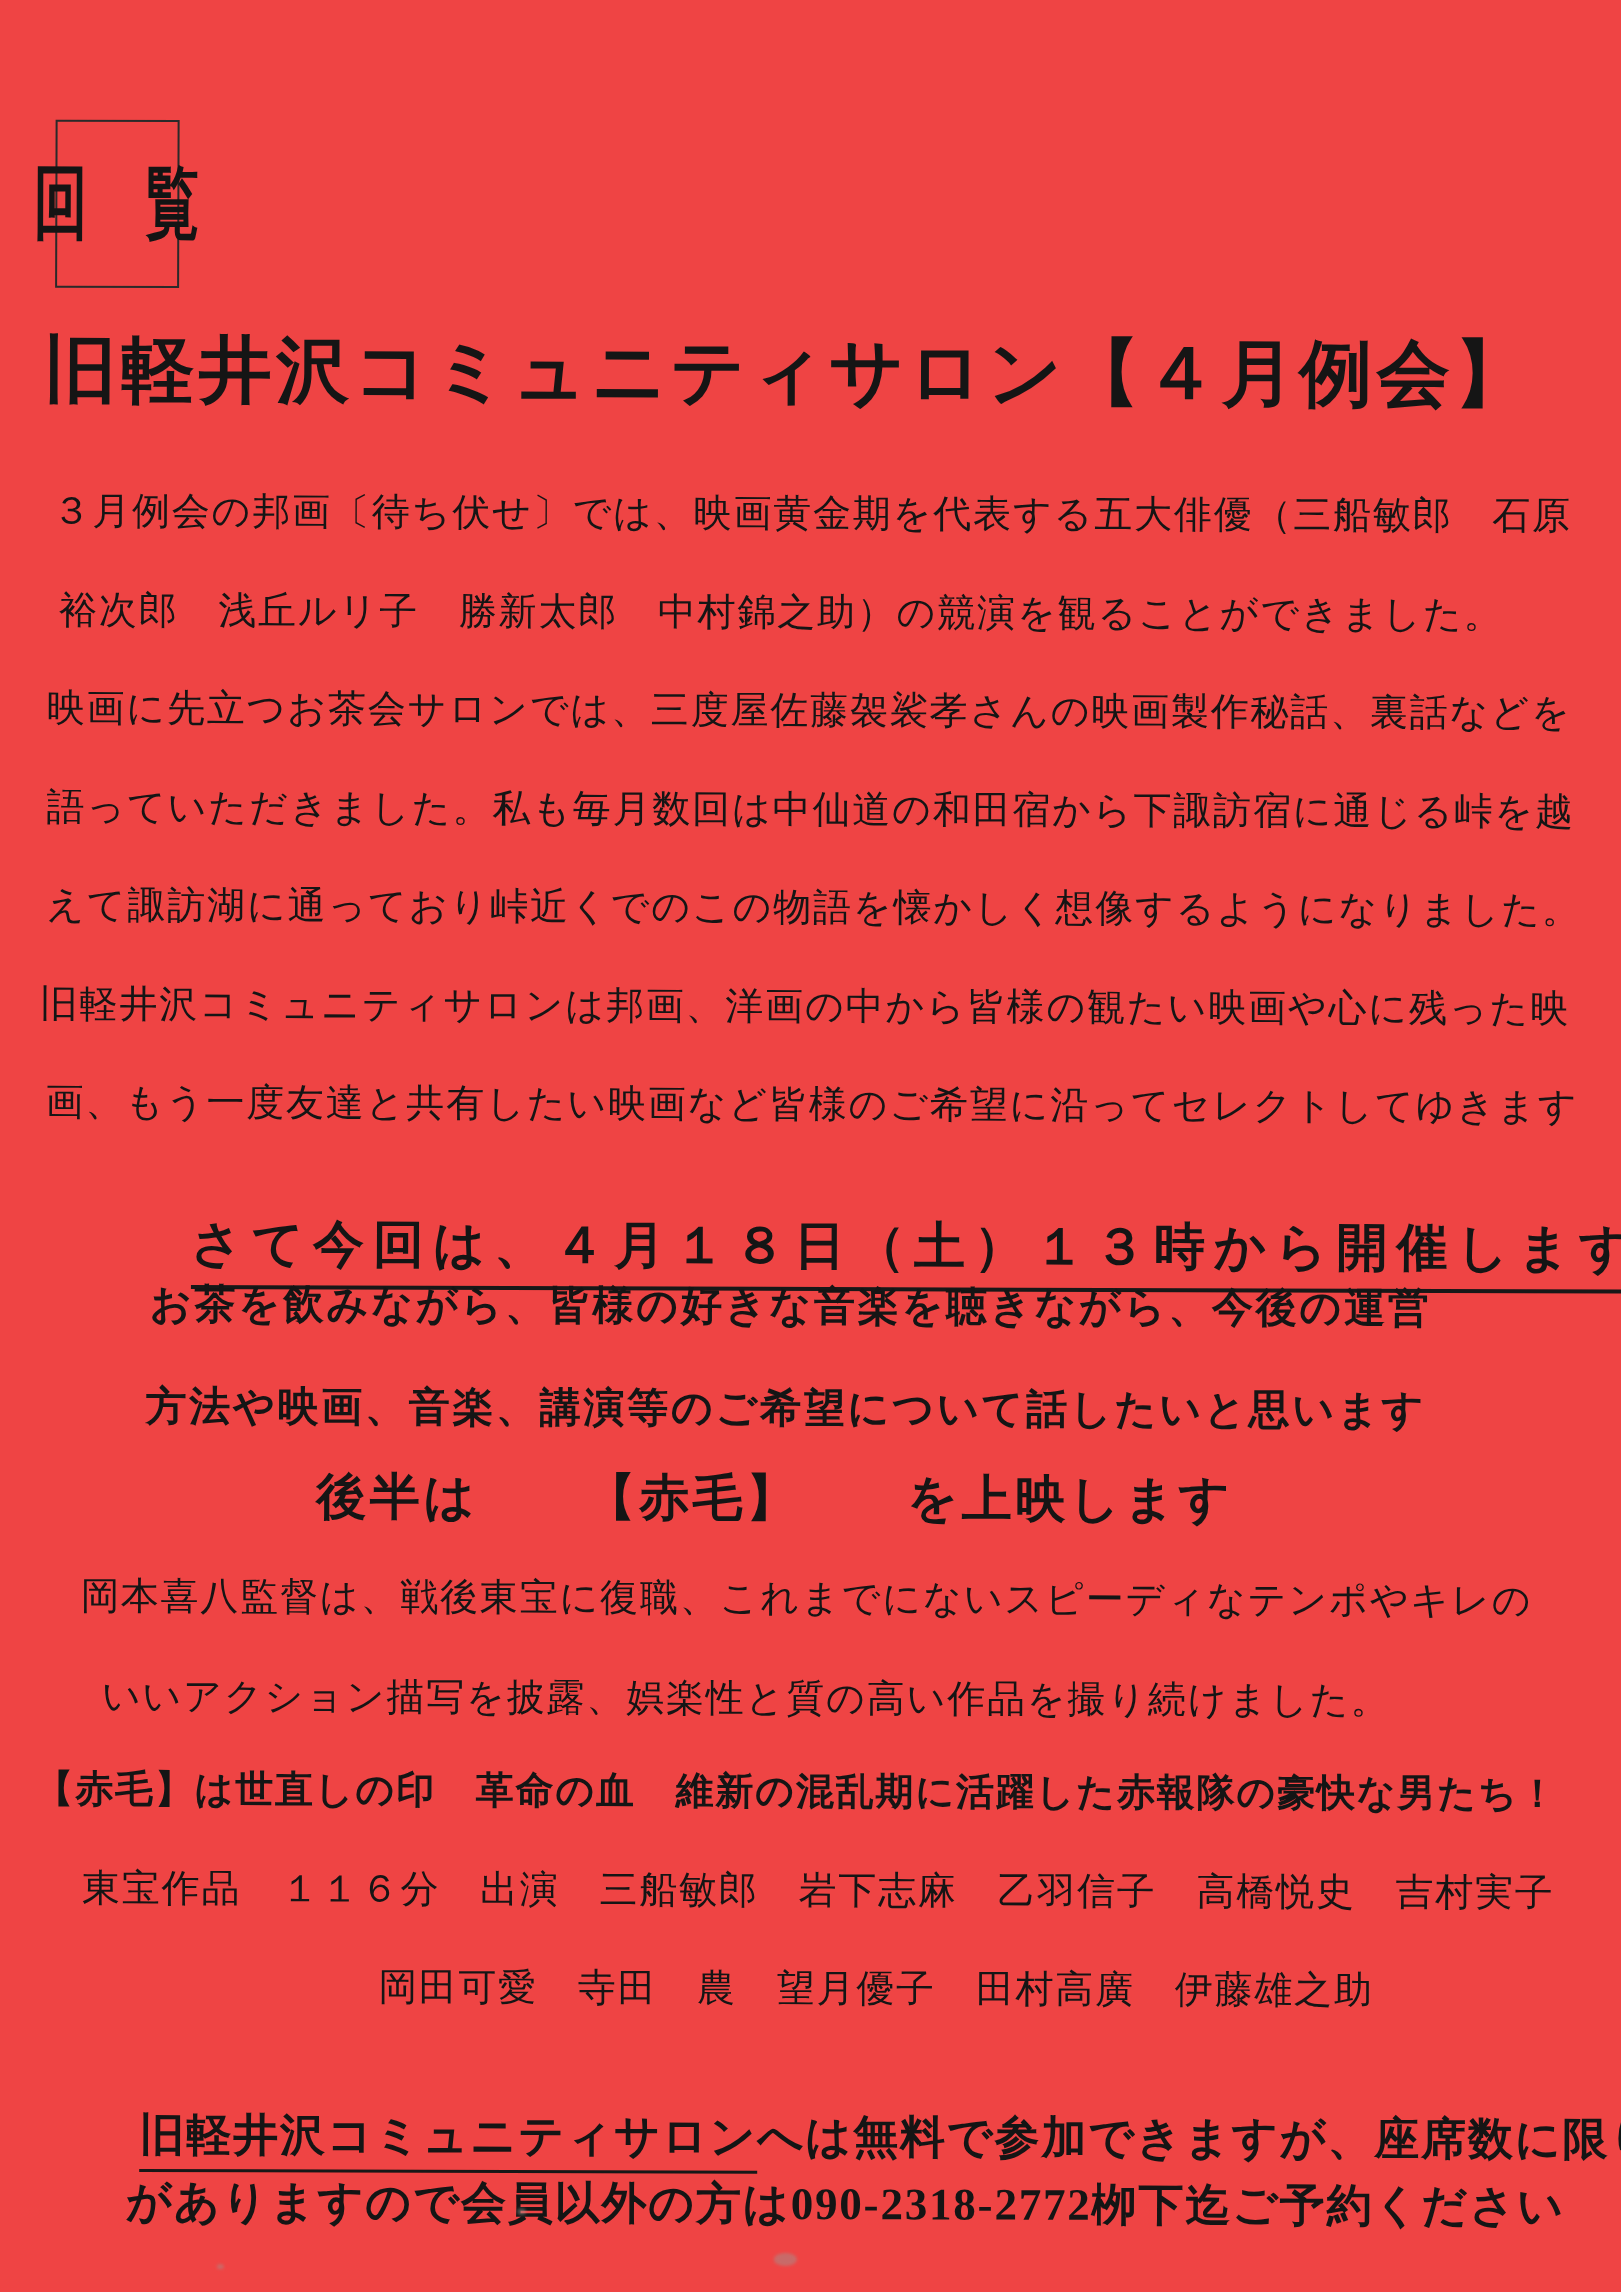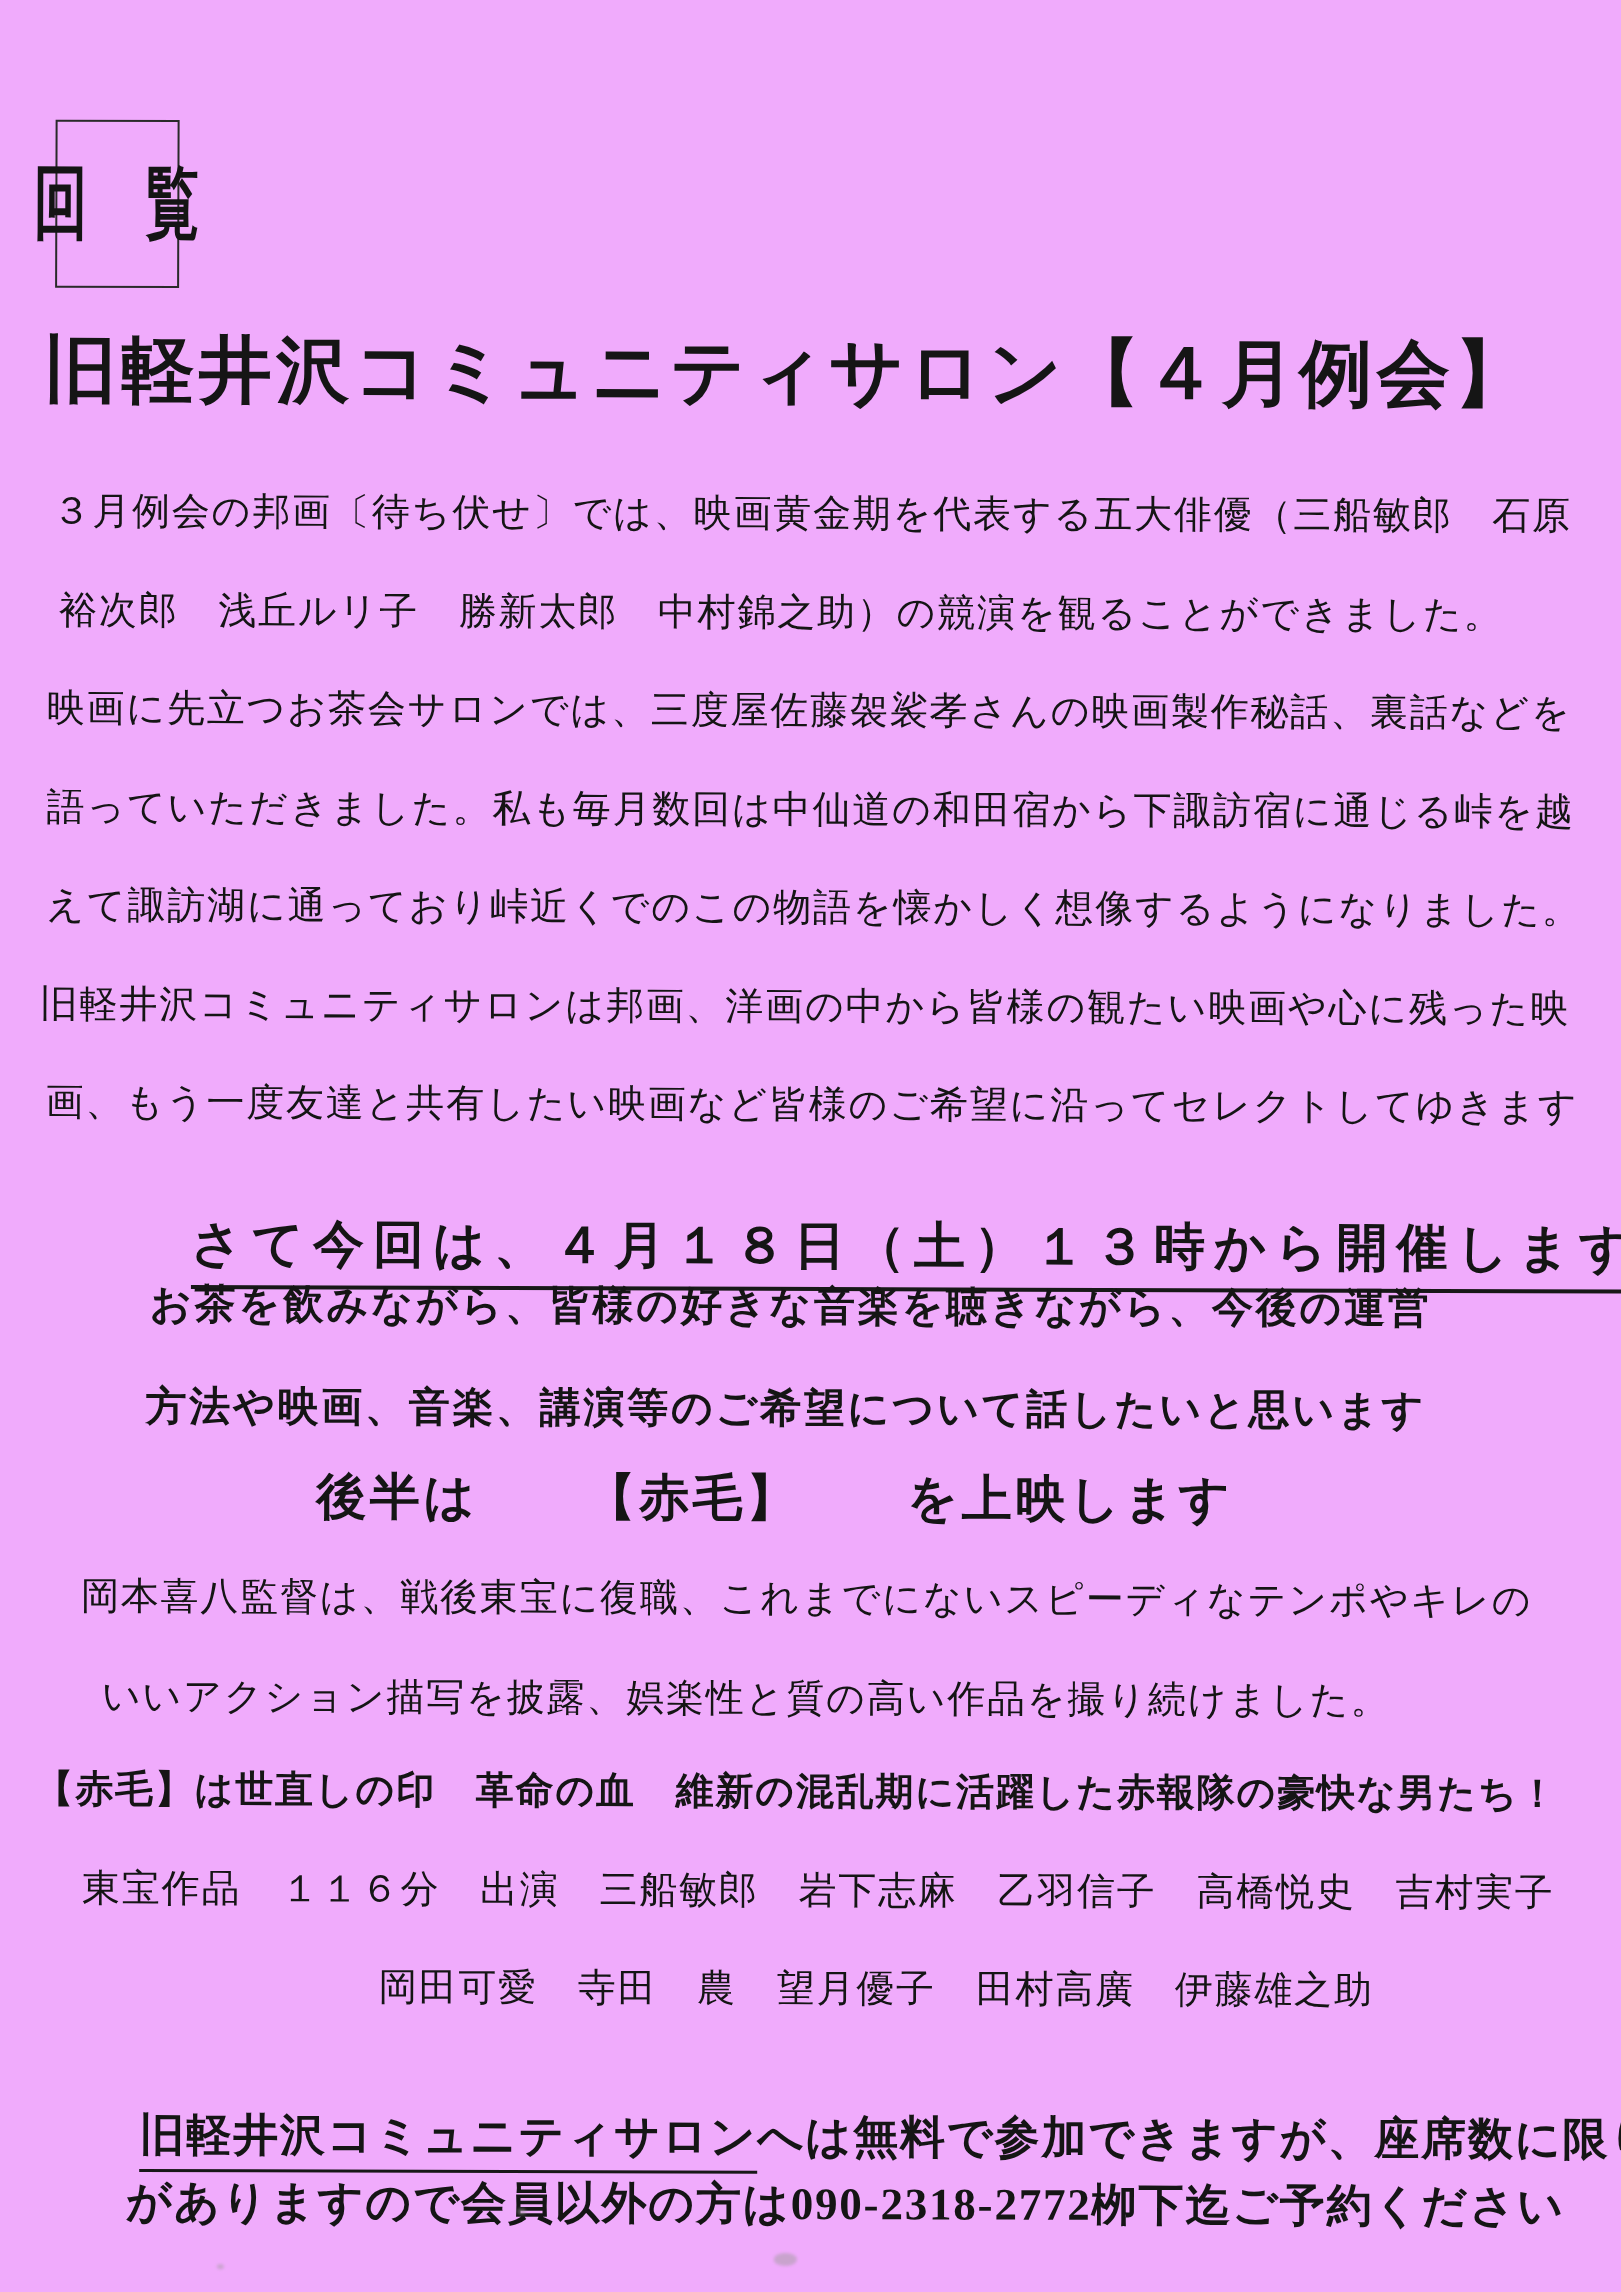--- a/index.html
+++ b/index.html
@@ -4,21 +4,21 @@
 <style>
   html, body {
     margin: 0;
     padding: 0;
     background: #f4f4f1;
   }
   .sheet {
     position: relative;
     width: 1621px;
     height: 2293px;
-    background: #f0abfc;
+    background: #ef4444;
     overflow: hidden;
     font-family: "Liberation Serif", "DejaVu Serif", serif;
     color: #141414;
   }
   .tilt {
     position: absolute;
     inset: 0;
     transform: rotate(0.18deg);
     transform-origin: 50% 0;
   }

